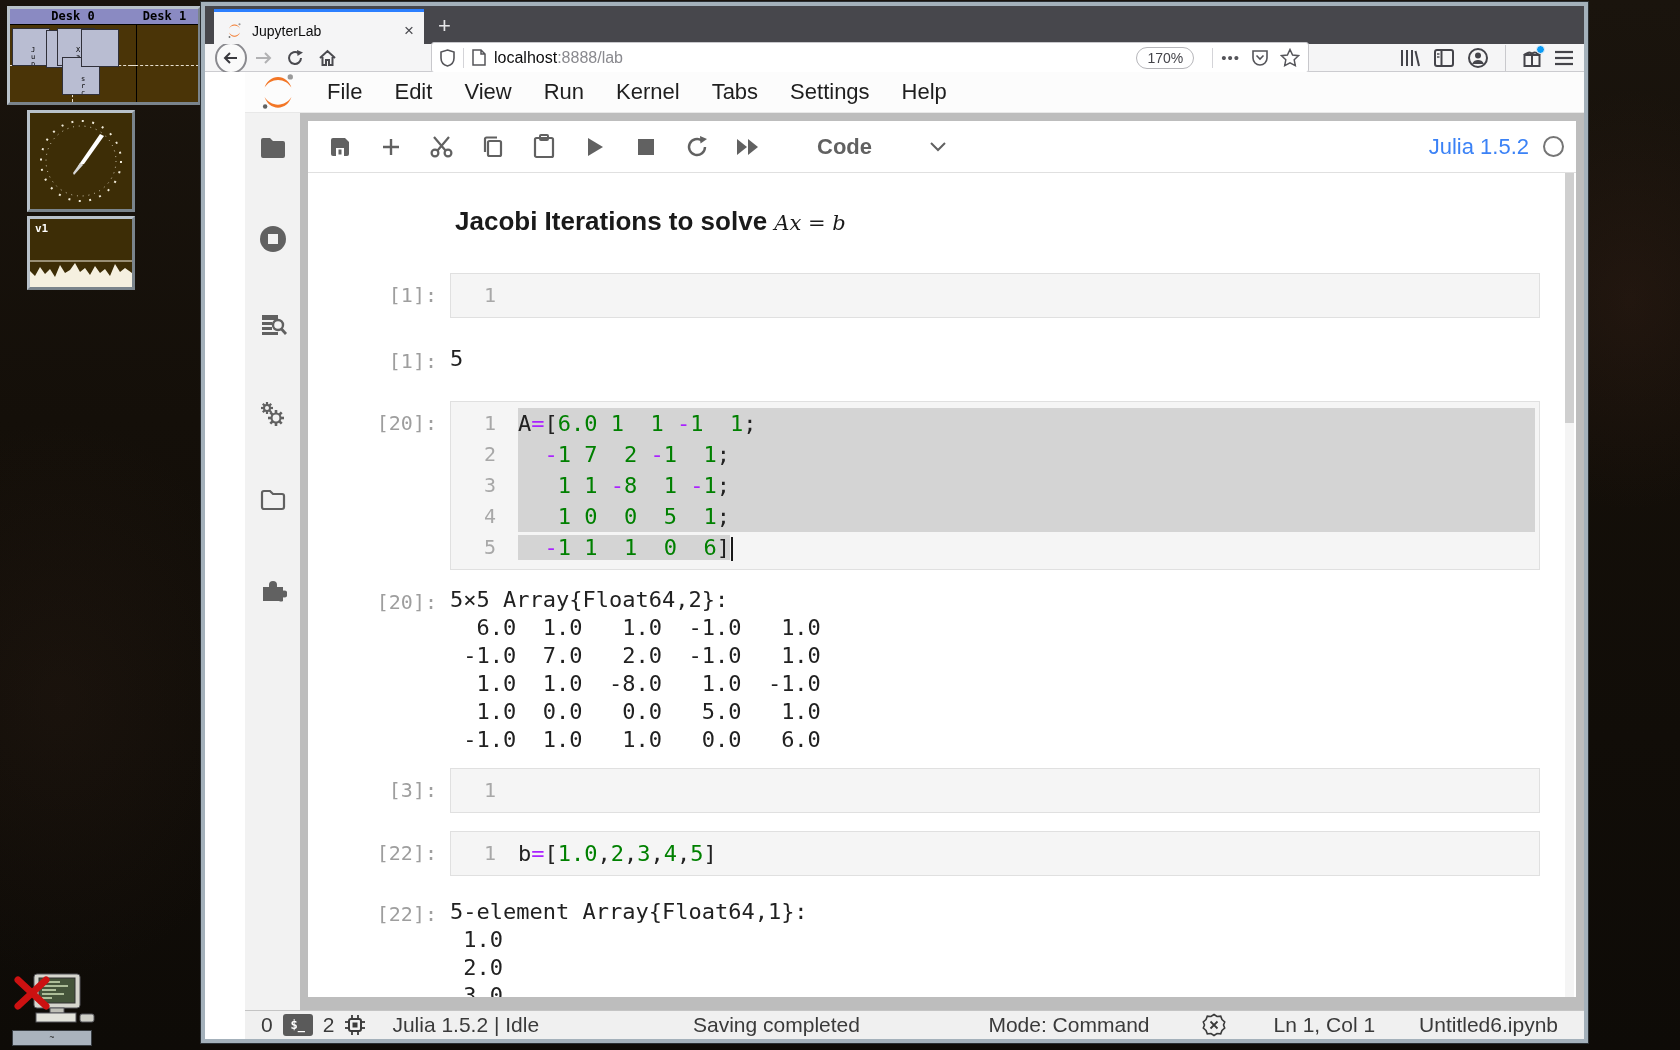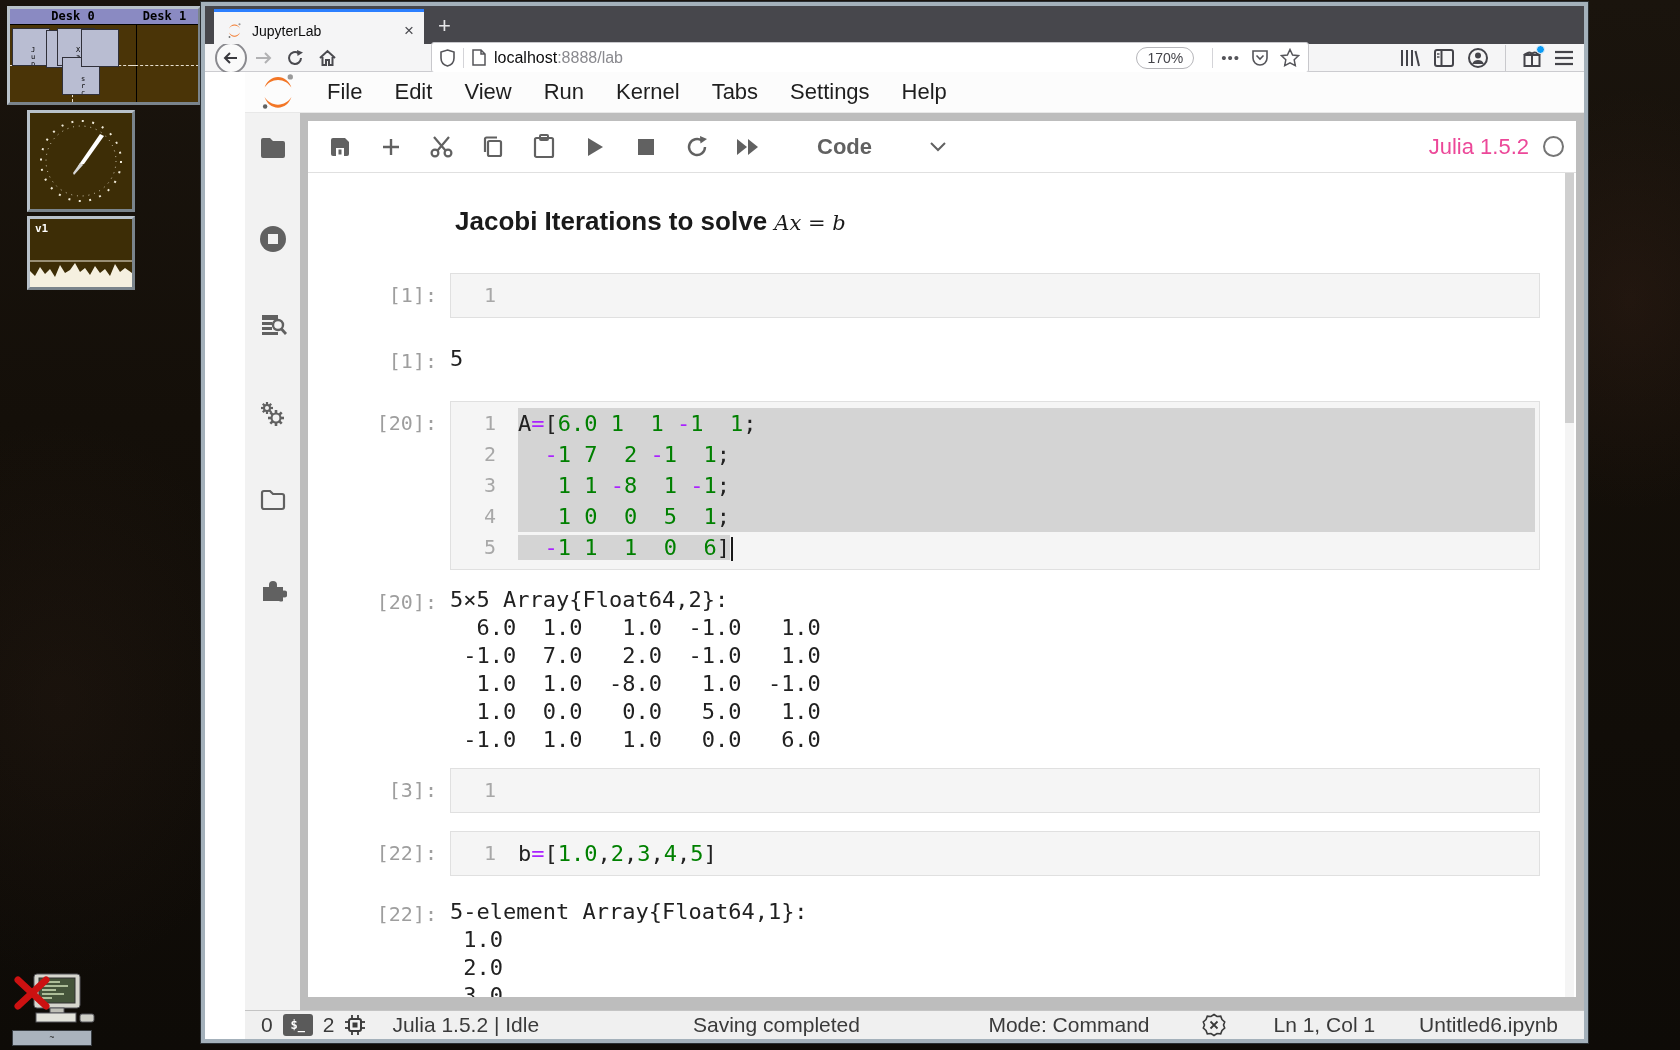--- a/index.html
+++ b/index.html
@@ -73,21 +73,21 @@
   .sidebar { width:55px; background:#f2f2f2; display:flex; flex-direction:column; align-items:center;
              padding-top:24px; gap:0; flex:0 0 auto; }
   .sb-icon { width:55px; height:88px; display:flex; align-items:flex-start; justify-content:center; }
   .dock { flex:1; background:#bdbdbd; padding:8px 8px 13px 8px; min-width:0; display:flex; }
   .panel { flex:1; background:#fff; display:flex; flex-direction:column; min-width:0; }
   .nbtoolbar { height:52px; border-bottom:1px solid #e0e0e0; display:flex; align-items:center;
                padding:0 12px 0 14px; flex:0 0 auto; }
   .tb-btn { width:36px; height:36px; margin-right:15px; display:flex; align-items:center; justify-content:center; }
   .tb-mode { font-size:22px; color:#616161; margin-left:36px;font-weight:bold; }
   .tb-chev { margin-left:58px; display:flex; align-items:center; }
-  .tb-kernel { margin-left:auto; font-size:22px; color:#ec4899; display:flex; align-items:center; }
+  .tb-kernel { margin-left:auto; font-size:22px; color:#3b82f6; display:flex; align-items:center; }
   .kernel-circle { width:21px; height:21px; border:2px solid #757575; border-radius:50%; margin-left:14px; }
   .notebook { position:relative; flex:1; overflow:hidden; background:#fff; padding-right:36px; }
   .scrolltrack { position:absolute; right:2px; top:0; bottom:0; width:9px; background:#f4f4f4; }
   .scrollthumb { position:absolute; right:2px; top:0px; width:9px; height:250px; background:#cfcfcf; }
 
   .nbrow { display:flex; align-items:flex-start; }
   .prompt-col { width:142px; flex:0 0 auto; text-align:right; padding:8px 13px 0 0;
                 font:20px/28px "DejaVu Sans Mono", monospace; color:#9e9e9e; white-space:nowrap; }
   .md-title { margin:30px 0 0 147px; font-size:26px; line-height:36px; font-weight:bold; color:#1a1a1a; }
   .md-title .math { font-family:"DejaVu Serif", serif; font-style:italic; font-weight:normal; font-size:21px; }

